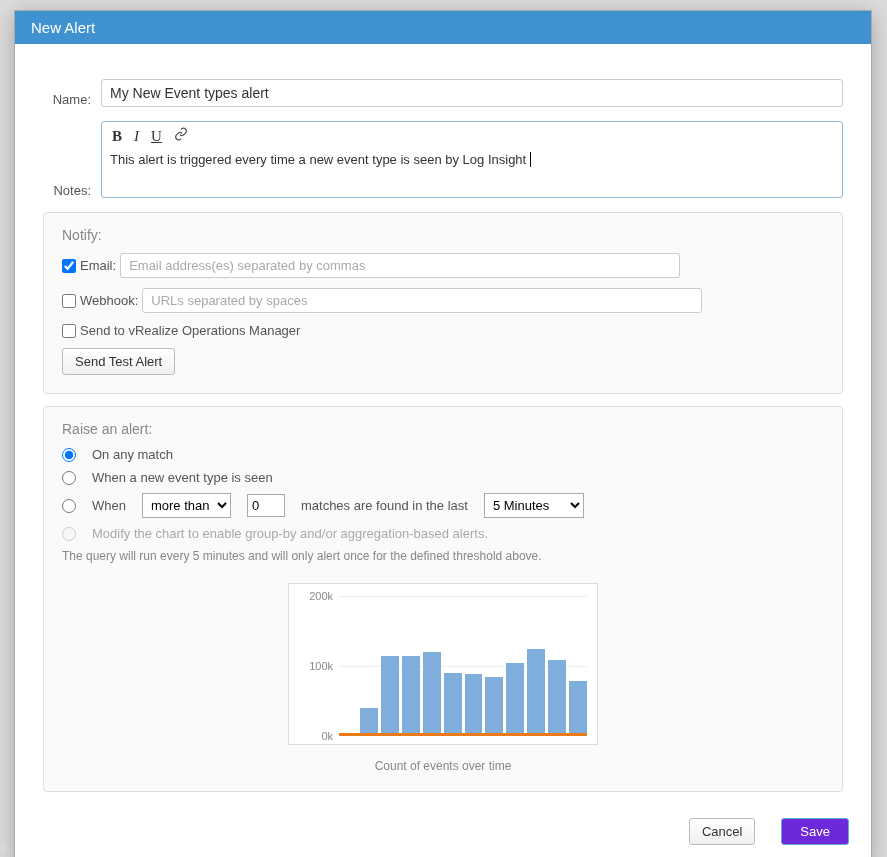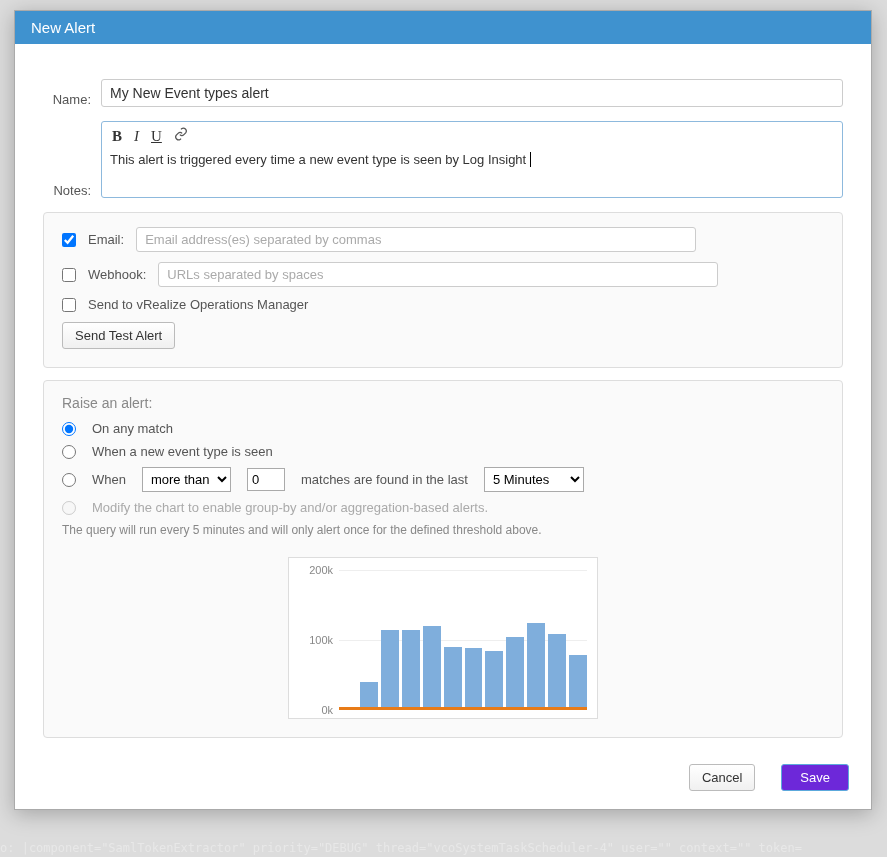--- a/index.html
+++ b/index.html
@@ -94,21 +94,21 @@
   margin-top: 12px;
 }
 .section-title {
   color: #888;
   font-size: 14px;
   margin-bottom: 10px;
 }
 .check-row {
   display: flex;
   align-items: center;
-  gap: 12px;
+  gap: 4px;
   margin-bottom: 10px;
 }
 .check-row label { color: #555; }
 .notify-input {
   padding: 4px 8px;
   border: 1px solid #ccc;
   border-radius: 3px;
   font-size: 13px;
   color: #333;
 }
@@ -250,20 +250,21 @@
             </span>
           </div>
           <div class="notes-content">
             <span>This alert is triggered every time a new event type is seen by Log Insight</span><span class="cursor">&nbsp;</span>
           </div>
         </div>
       </div>
     </div>
 
     <div class="section">
+      <div class="section-title">Notify:</div>
 
       <div class="check-row">
         <input type="checkbox" checked="" style="">
         <label>Email:</label>
         <input type="text" class="notify-input" style="width: 560px;" placeholder="Email address(es) separated by commas">
       </div>
 
       <div class="check-row">
         <input type="checkbox" style="">
         <label>Webhook:</label>
@@ -328,20 +329,21 @@
               <div class="chart-bar" style="height: 44%;"></div>
               <div class="chart-bar" style="height: 42.5%;"></div>
               <div class="chart-bar" style="height: 52.5%;"></div>
               <div class="chart-bar" style="height: 62.5%;"></div>
               <div class="chart-bar" style="height: 54%;"></div>
               <div class="chart-bar" style="height: 39%;"></div>
             </div>
           <div class="chart-baseline"></div>
         </div>
       </div>
+      <div class="chart-caption">Count of events over time</div>
     </div>
 
   </div>
 
   <div class="modal-footer">
     <button class="btn">Cancel</button>
     <button class="btn btn-primary">Save</button>
   </div>
 </div>
 

